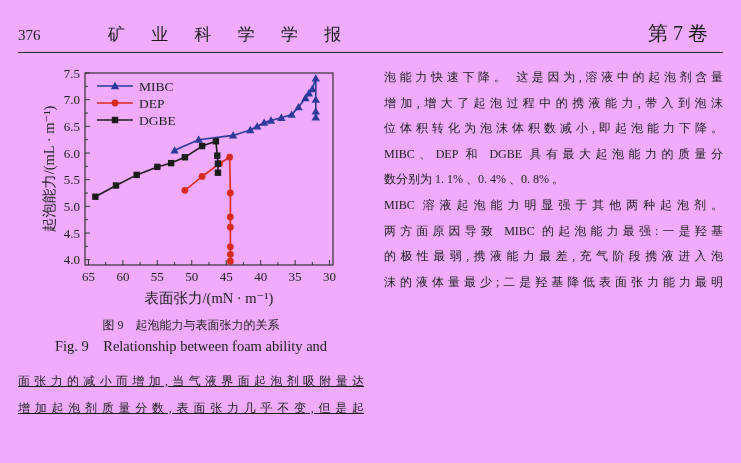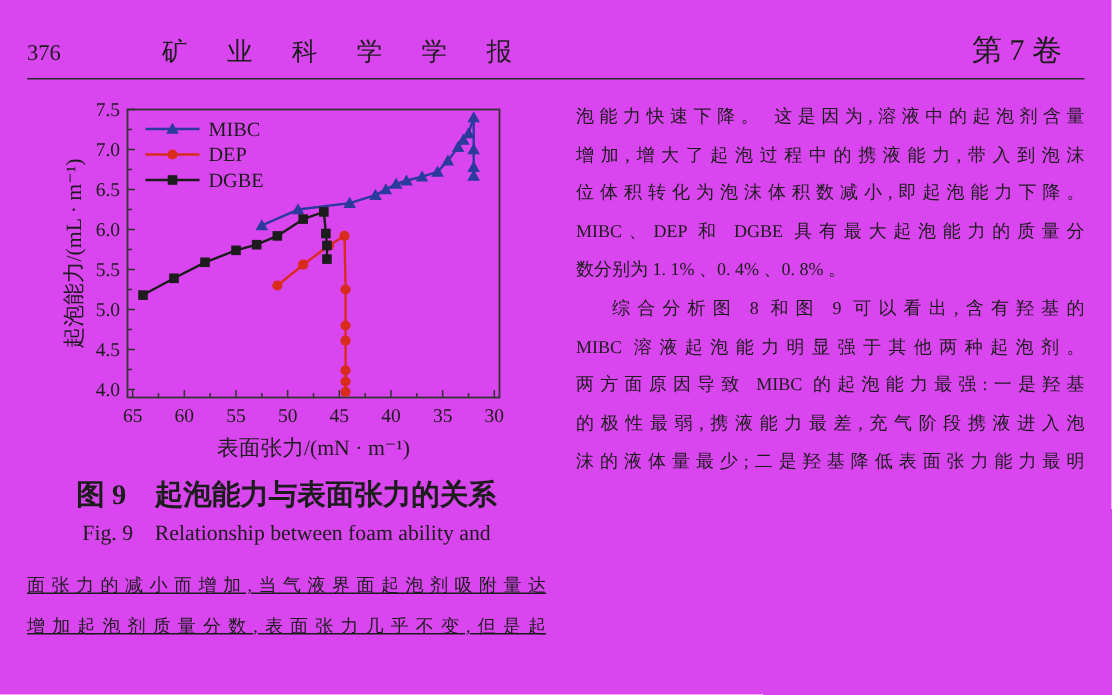--- a/index.html
+++ b/index.html
@@ -1,34 +1,34 @@
 <!DOCTYPE html>
 <html><head>
 <meta charset="utf-8">
 <style>
   html,body{margin:0;padding:0;background:#ffffff;}
   .page{
     position:relative;width:741px;height:463px;overflow:hidden;
-    background:#d946ef;color:#1c1c1c;
+    background:#f0abfc;color:#1c1c1c;
     font-family:"Liberation Serif","DejaVu Serif",serif;
   }
   .page-header{
     display:flex;align-items:baseline;
     margin:20px 18px 0 18px;padding-bottom:5px;
     border-bottom:1.6px solid #2a2a2a;
   }
   .page-number{width:90px;font-size:15px;text-align:left;}
   .journal-title{flex:1;text-align:left;font-size:17px;font-weight:normal;letter-spacing:11px;}
   .volume-label{width:90px;font-size:20px;text-align:center;}
   .columns{display:flex;margin:12px 18px 0 18px;gap:20px;}
   .col-left{width:346px;}
   .col-right{flex:1;min-width:0;}
   .figure{margin:0;text-align:center;}
   .chart-svg{display:block;margin:0 auto;}
-  .cap-cn{font-size:19px;font-weight:bold;margin-top:2px;}
+  .cap-cn{font-size:12px;font-weight:normal;margin-top:2px;}
   .cap-en{font-size:14.5px;font-weight:normal;margin-top:3px;}
   .para{margin-top:12px;}
   .line{font-size:12px;line-height:25.6px;white-space:nowrap;}
   .col-left .line{line-height:26.6px;white-space:normal;text-decoration:underline;}
   .just{white-space:normal;text-align:justify;text-align-last:justify;}
   .indent{text-indent:2em;}
   .col-right .para{margin-top:0;}
 </style>
 </head>
 <body>
@@ -157,21 +157,20 @@
 
     <div class="col-right">
       <div class="para">
         <div class="line just">泡能力快速下降。 这是因为,溶液中的起泡剂含量</div>
         <div class="line just">增加,增大了起泡过程中的携液能力,带入到泡沫</div>
         <div class="line just">位体积转化为泡沫体积数减小,即起泡能力下降。</div>
         <div class="line just">MIBC、DEP 和 DGBE 具有最大起泡能力的质量分</div>
         <div class="line">数分别为 1. 1% 、0. 4% 、0. 8% 。</div>
       </div>
       <div class="para">
-        <div class="line just indent">综合分析图 8 和图 9 可以看出,含有羟基的</div>
         <div class="line just">MIBC 溶液起泡能力明显强于其他两种起泡剂。</div>
         <div class="line just">两方面原因导致 MIBC 的起泡能力最强:一是羟基</div>
         <div class="line just">的极性最弱,携液能力最差,充气阶段携液进入泡</div>
         <div class="line just">沫的液体量最少;二是羟基降低表面张力能力最明</div>
 
       </div>
 
     </div>
 
   </div>

